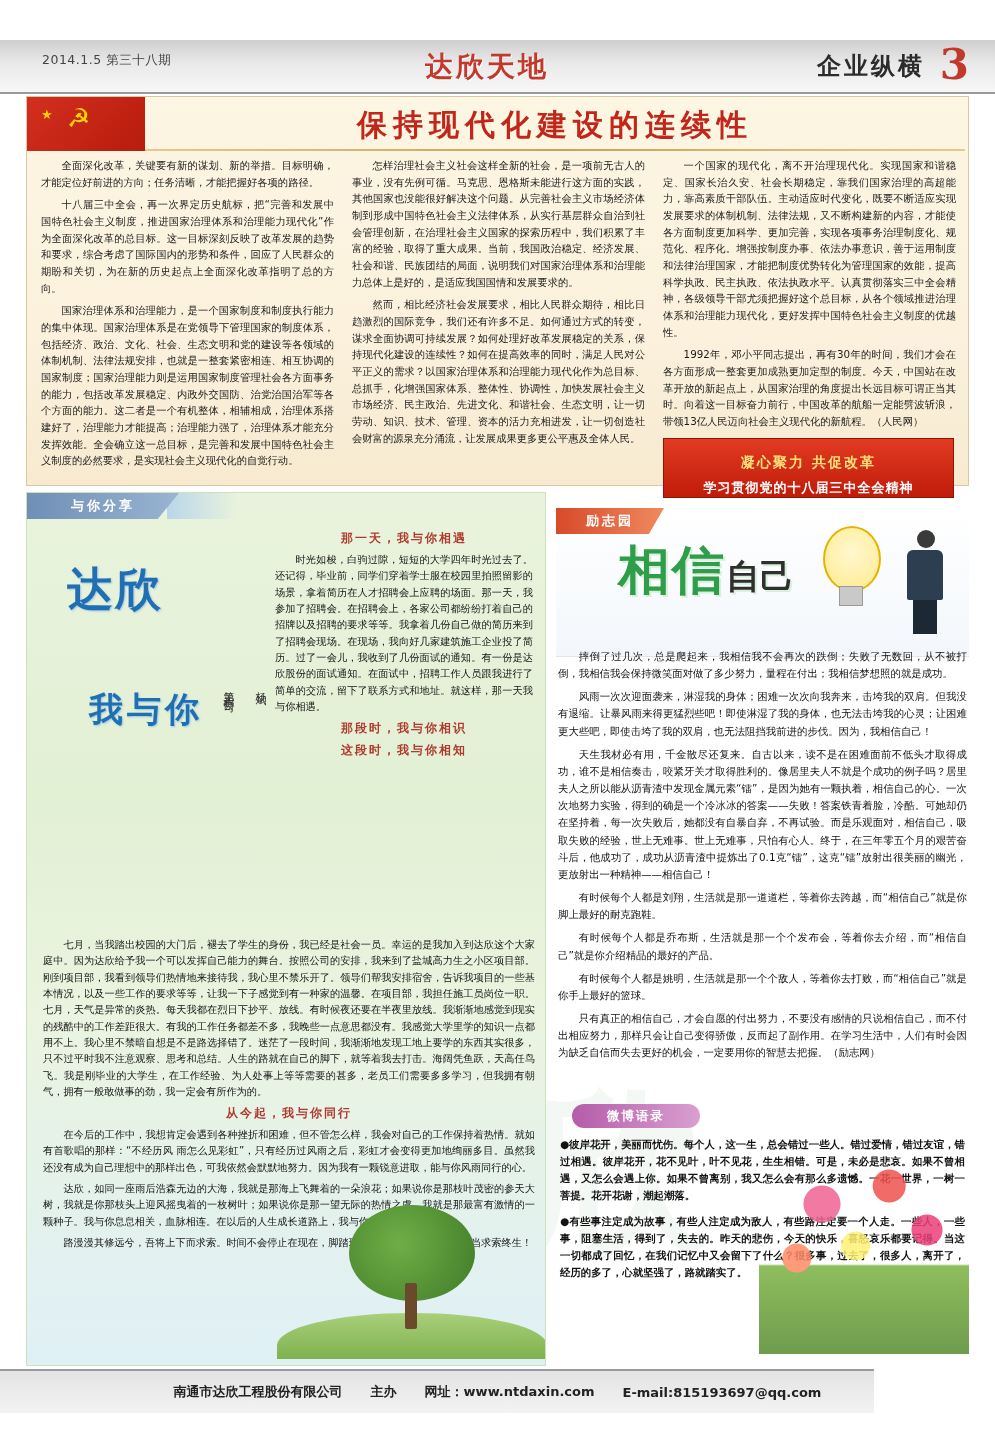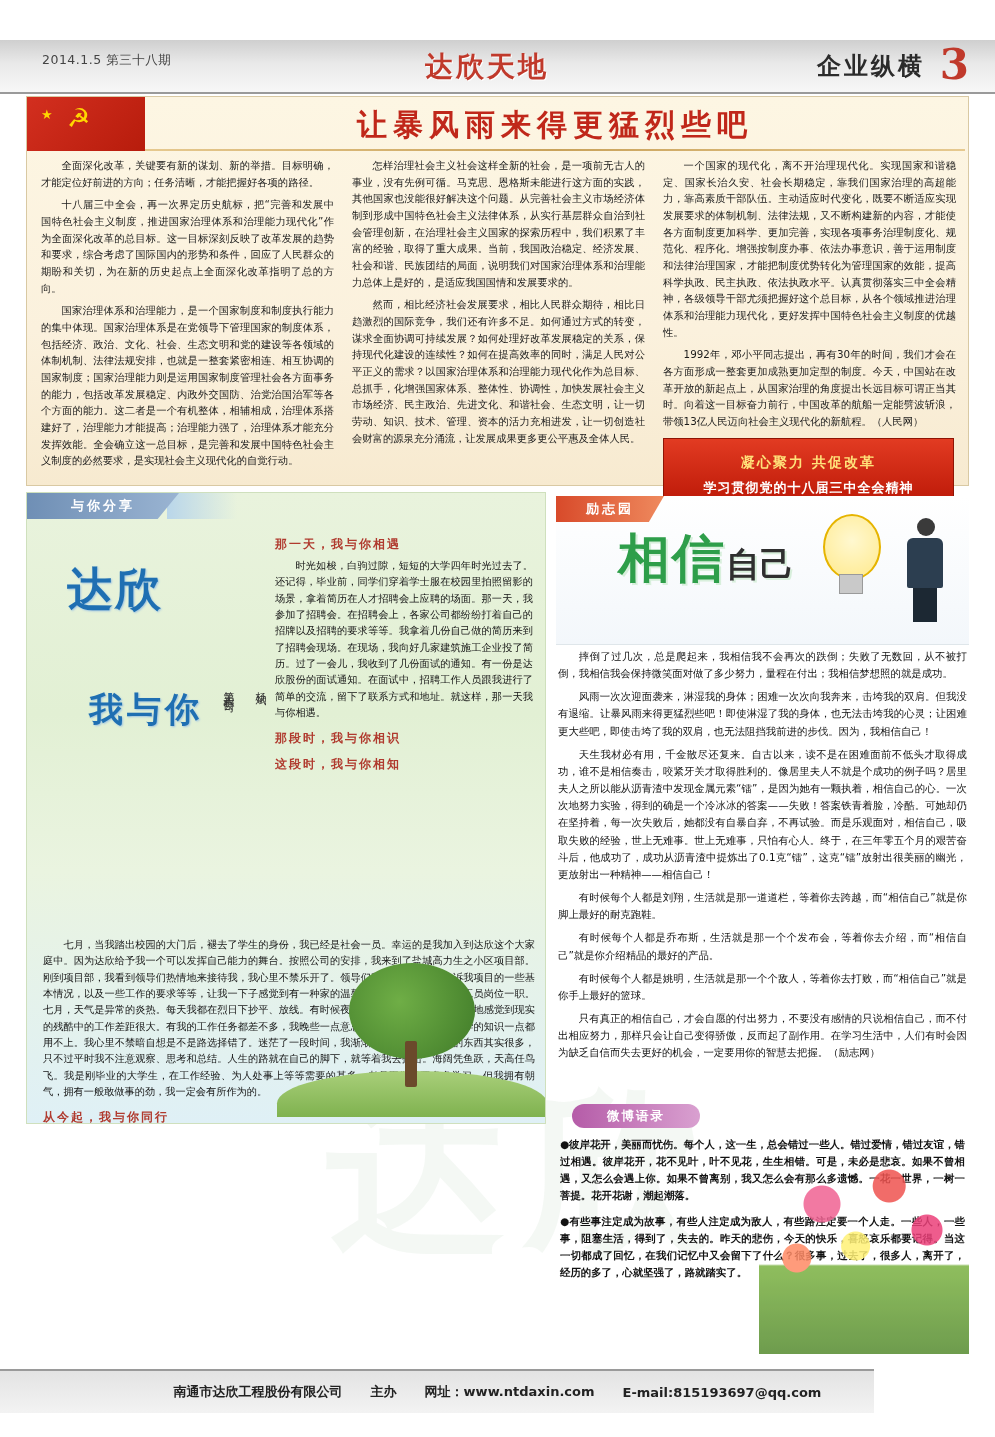--- a/index.html
+++ b/index.html
@@ -89,21 +89,21 @@
   .redbox .l1{font-size:14px;font-weight:bold;letter-spacing:2px;color:#ffe27a;}
   .redbox .l2{font-size:13px;font-weight:bold;letter-spacing:1px;color:#fff;margin-top:4px;}
 
   
   .lower{
     position:absolute;left:26px;top:492px;width:943px;height:862px;
   }
 
   
   .leftpanel{
-    position:absolute;left:0;top:0;width:520px;height:632px;
+    position:absolute;left:0;top:0;width:520px;height:874px;
     background:linear-gradient(to bottom,#e9f3dd 0%,#e2f0d4 35%,#eaf4e0 60%,#dff0f6 100%);
     border:1px solid #cfe0bd;box-sizing:border-box;overflow:hidden;
   }
   .tab{
     position:absolute;left:0;top:0;width:152px;height:26px;
     background:linear-gradient(to right,#6f8fb5,#9ab4d2);
     color:#fff;font-size:13px;font-weight:bold;letter-spacing:3px;
     line-height:26px;text-align:center;
     clip-path:polygon(0 0,100% 0,86% 100%,0 100%);
   }
@@ -128,22 +128,22 @@
     font-size:11px;color:#333;line-height:1.25;
     writing-mode:vertical-rl;text-orientation:upright;
     letter-spacing:2px;
   }
   .byline2{
     position:absolute;left:212px;top:190px;width:28px;
     font-size:11px;color:#333;line-height:1.25;
     writing-mode:vertical-rl;text-orientation:upright;letter-spacing:2px;
   }
   .sub-h{
-    font-size:12px;font-weight:bold;color:#b03a2e;
-    letter-spacing:2px;margin:9px 0 5px 0;
+    text-align:center;font-size:12px;font-weight:bold;color:#b03a2e;
+    letter-spacing:2px;margin:3px 0 5px 0;
     font-family:"DejaVu Serif","Liberation Serif",serif;
   }
   .txt{
     font-size:10.2px;line-height:1.6;color:#151515;text-align:justify;
   }
   .txt p{margin:0 0 5px 0;text-indent:2em;}
   .lp-col-right{
     position:absolute;left:248px;top:34px;width:258px;
   }
   .lp-full{
@@ -173,21 +173,21 @@
   }
   .tab-red{
     position:absolute;left:0;top:0;width:108px;height:26px;
     background:linear-gradient(to right,#d84a2a,#ef8a5e);
     color:#fff;font-size:13px;font-weight:bold;letter-spacing:3px;
     line-height:26px;text-align:center;
     clip-path:polygon(0 0,100% 0,86% 100%,0 100%);
     z-index:4;
   }
   .lizhi-box{
-    position:absolute;left:0;top:4px;width:413px;height:148px;
+    position:absolute;left:0;top:16px;width:413px;height:148px;
     background:linear-gradient(to bottom,#ffffff,#f3f7fb);
     border-bottom:1px solid #dfe6ea;overflow:hidden;
   }
   .lizhi-title{
     position:absolute;left:62px;top:28px;
     font-family:"DejaVu Serif","Liberation Serif",serif;
     font-size:52px;font-weight:bold;color:#2e9e4a;letter-spacing:2px;
     text-shadow:2px 2px 0 #d8efdc;
   }
   .lizhi-title .sub{font-size:34px;color:#2f2f2f;letter-spacing:0;}
@@ -269,21 +269,21 @@
   <div class="issue-line">2014.1.5  第三十八期</div>
   <div class="paper-name">达欣天地</div>
   <div class="section-name">企业纵横</div>
   <div class="page-no">3</div>
 
   <div class="top-block">
     <div class="flag">
       <span class="star">★</span>
       <span class="hammer">☭</span>
     </div>
-    <div class="headline">让暴风雨来得更猛烈些吧</div>
+    <div class="headline">保持现代化建设的连续性</div>
     <div class="headline-rule"></div>
 
     <div class="cols3">
       <div class="col">
         <p>全面深化改革，关键要有新的谋划、新的举措。目标明确，才能定位好前进的方向；任务清晰，才能把握好各项的路径。</p>
         <p>十八届三中全会，再一次界定历史航标，把“完善和发展中国特色社会主义制度，推进国家治理体系和治理能力现代化”作为全面深化改革的总目标。这一目标深刻反映了改革发展的趋势和要求，综合考虑了国际国内的形势和条件，回应了人民群众的期盼和关切，为在新的历史起点上全面深化改革指明了总的方向。</p>
         <p>国家治理体系和治理能力，是一个国家制度和制度执行能力的集中体现。国家治理体系是在党领导下管理国家的制度体系，包括经济、政治、文化、社会、生态文明和党的建设等各领域的体制机制、法律法规安排，也就是一整套紧密相连、相互协调的国家制度；国家治理能力则是运用国家制度管理社会各方面事务的能力，包括改革发展稳定、内政外交国防、治党治国治军等各个方面的能力。这二者是一个有机整体，相辅相成，治理体系搭建好了，治理能力才能提高；治理能力强了，治理体系才能充分发挥效能。全会确立这一总目标，是完善和发展中国特色社会主义制度的必然要求，是实现社会主义现代化的自觉行动。</p>
       </div>
       <div class="col">
         <p>怎样治理社会主义社会这样全新的社会，是一项前无古人的事业，没有先例可循。马克思、恩格斯未能进行这方面的实践，其他国家也没能很好解决这个问题。从完善社会主义市场经济体制到形成中国特色社会主义法律体系，从实行基层群众自治到社会管理创新，在治理社会主义国家的探索历程中，我们积累了丰富的经验，取得了重大成果。当前，我国政治稳定、经济发展、社会和谐、民族团结的局面，说明我们对国家治理体系和治理能力总体上是好的，是适应我国国情和发展要求的。</p>

